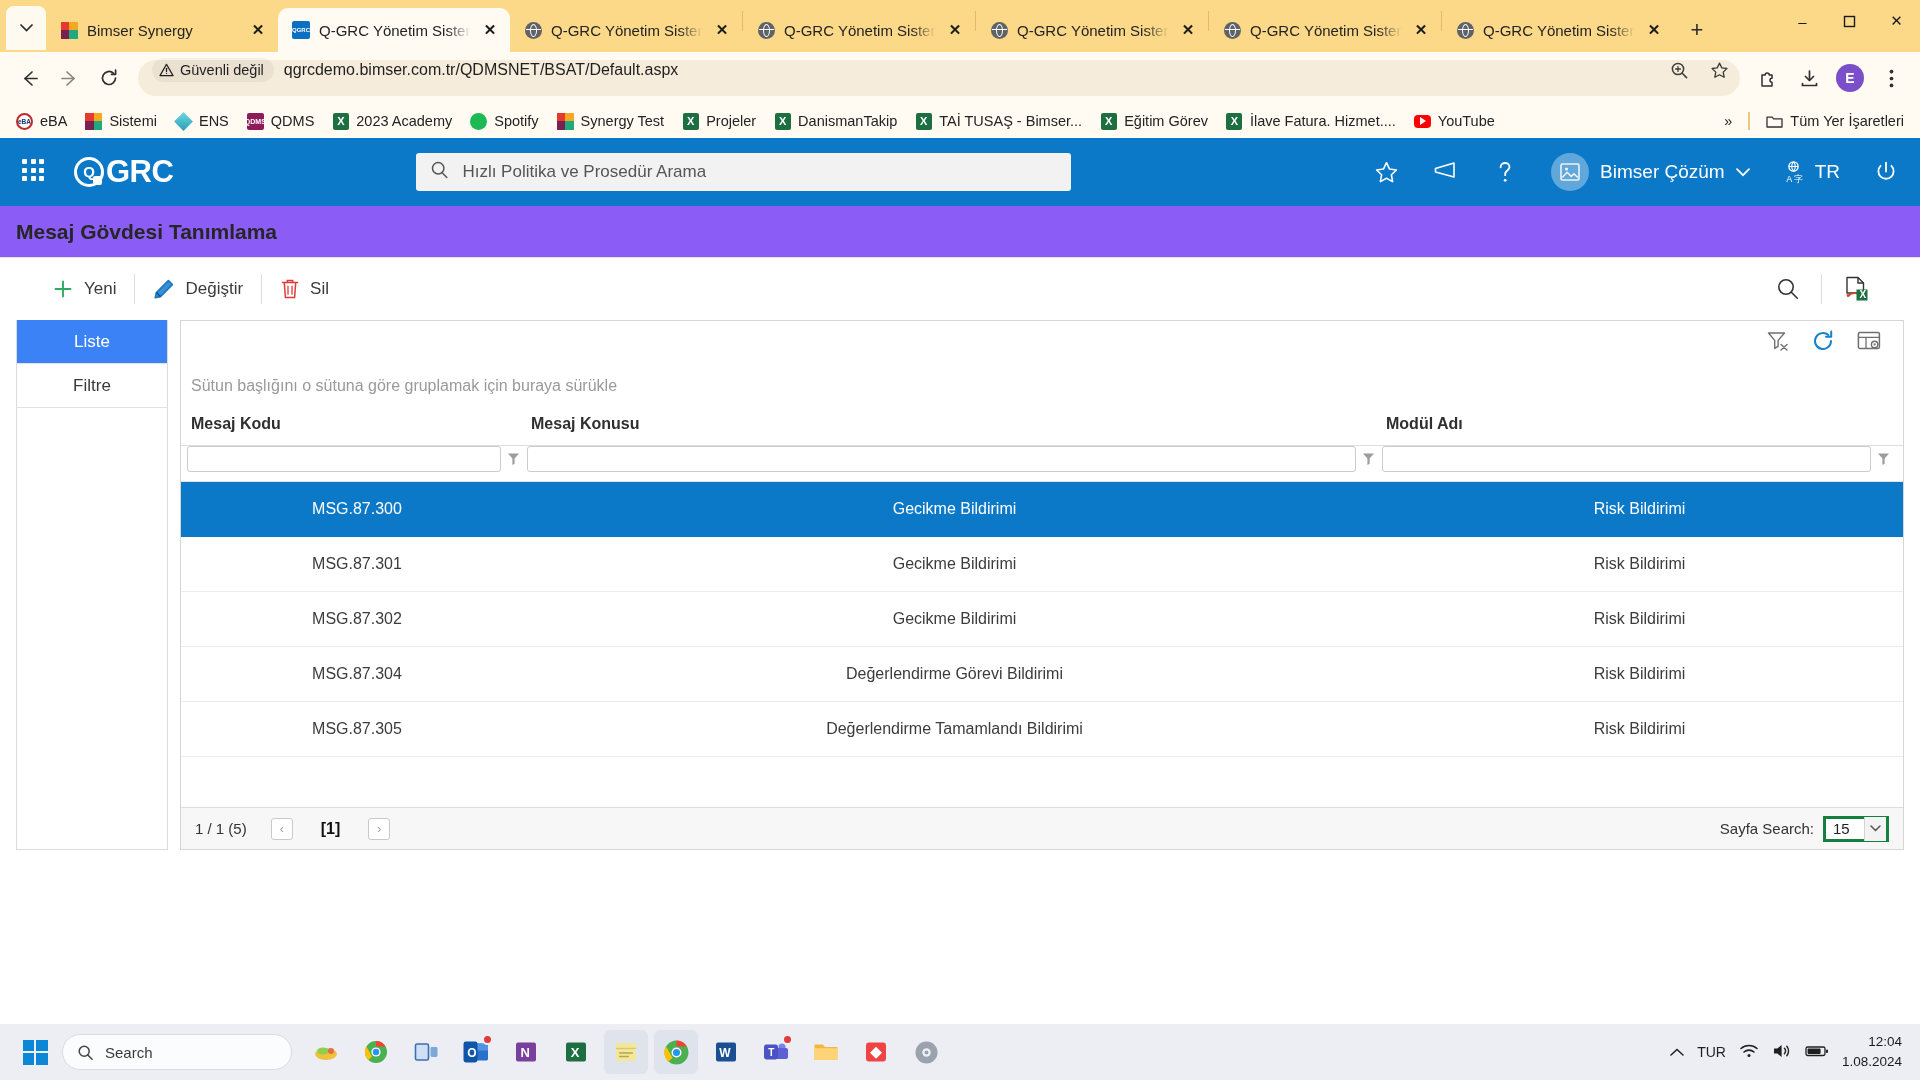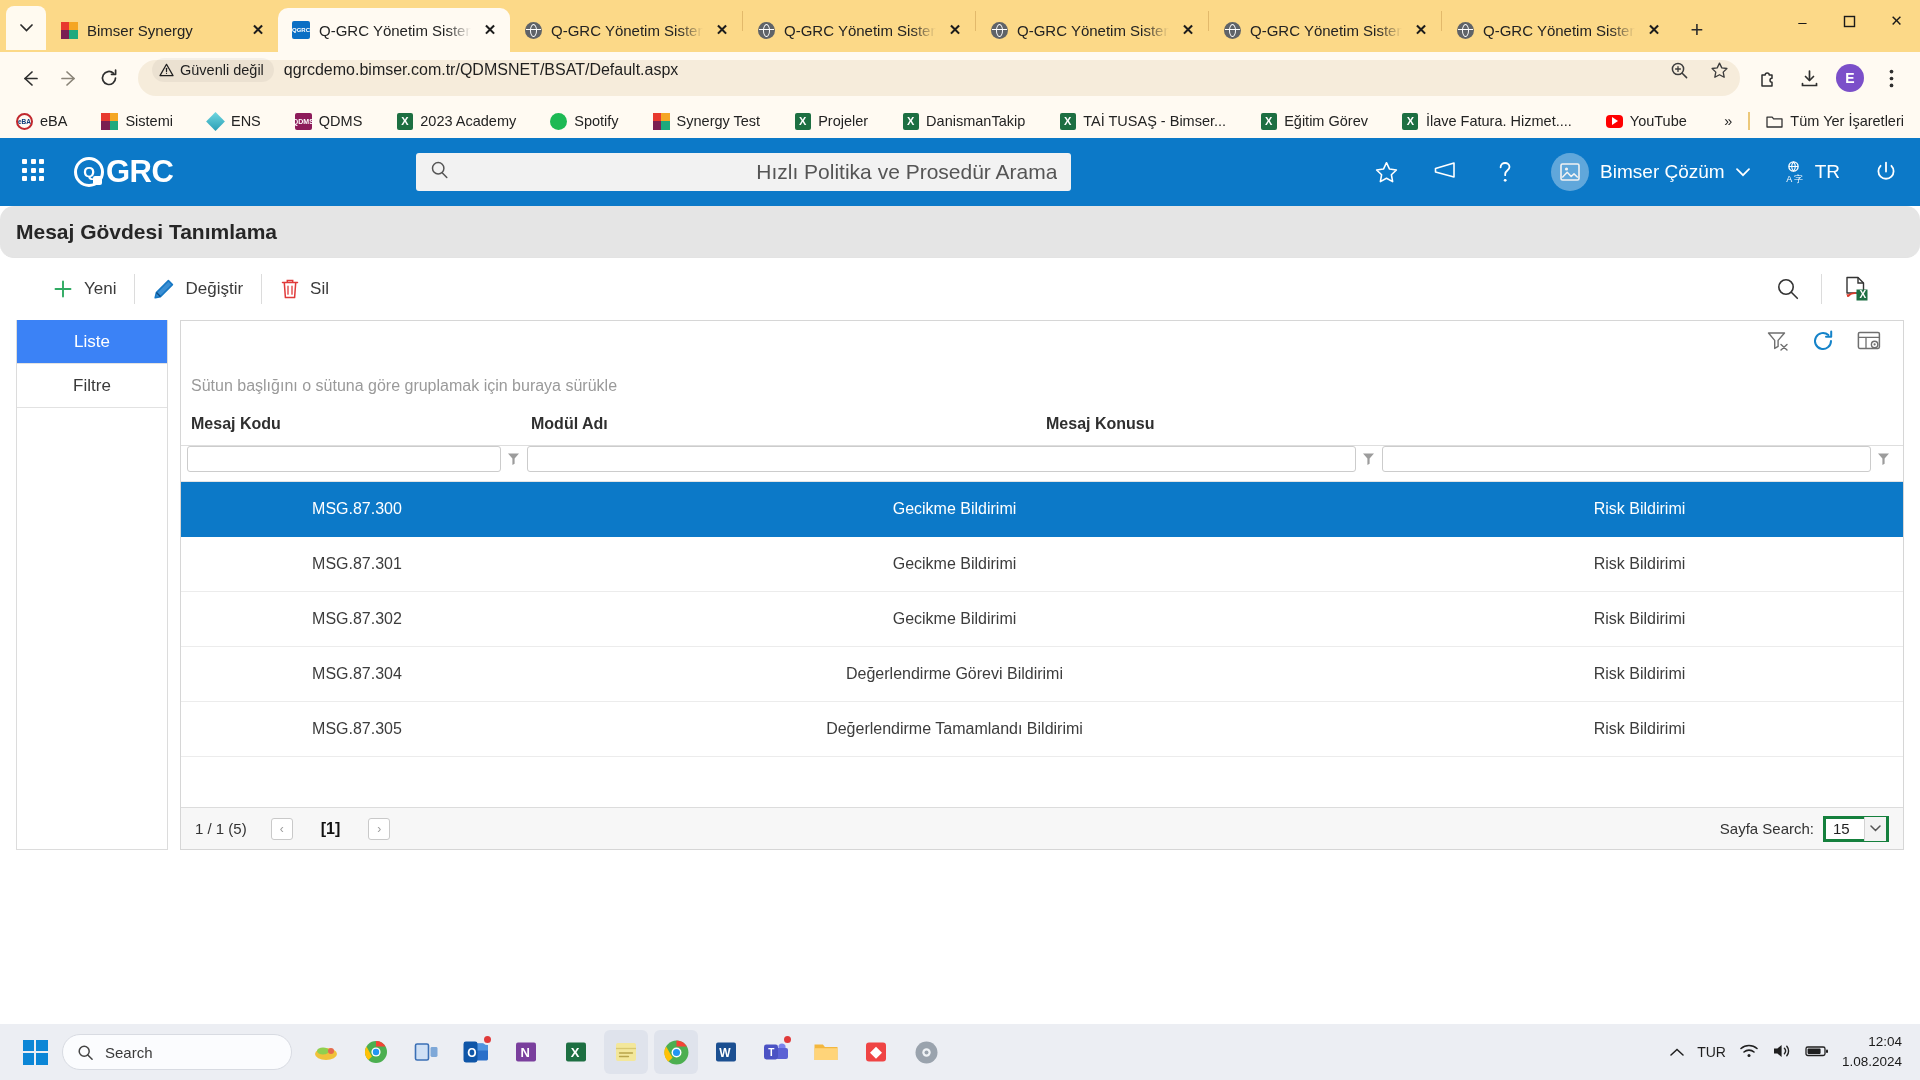--- a/index.html
+++ b/index.html
@@ -150,21 +150,21 @@
     margin: 0 6px;
     flex-shrink: 0;
   }
 
   .bookmarks {
     height: 34px;
     background: #fffaf2;
     display: flex;
     align-items: center;
     padding: 0 8px;
-    gap: 18px;
+    gap: 2px;
     font-size: 14.5px;
     color: #232323;
   }
   .bm {
     display: flex; align-items: center; gap: 7px;
     padding: 4px 8px;
     border-radius: 5px;
     white-space: nowrap;
     flex-shrink: 0;
   }
@@ -280,22 +280,22 @@
     height: 38px;
     background: #f2f2f2;
     border-radius: 3px;
     display: flex; align-items: center;
     padding: 0 14px;
     gap: 12px;
     margin-left: 235px;
   }
   .app-search input {
     border: 0; outline: 0; background: transparent;
-    font-size: 21px; color: #4a4a4a;
-    font-family: inherit; width: 100%; text-align: right;
+    font-size: 17px; color: #4a4a4a;
+    font-family: inherit; width: 100%;
   }
   .app-search input::placeholder { color: #555; }
   .hdr-right {
     margin-left: auto;
     display: flex; align-items: center;
     gap: 34px;
     color: #fff;
   }
   .hdr-ico { display: flex; align-items: center; justify-content: center; }
   .user-chip { display: flex; align-items: center; gap: 11px; }
@@ -305,22 +305,21 @@
     display: flex; align-items: center; justify-content: center;
   }
   .user-name { font-size: 19px; color: #fff; }
   .lang-chip { display: flex; align-items: center; gap: 7px; font-size: 19px; }
 
   .page-title-bar {
     height: 52px;
     display: flex; align-items: center;
     padding: 0 16px;
     border-bottom: 1px solid #e3e3e3;
-    background: #e5e5e5;
-    border-radius: 14px;
+    background: #8b5cf6;
   }
   .page-title { font-size: 21px; font-weight: 700; color: #262626; }
 
   .action-bar {
     height: 62px;
     display: flex; align-items: center;
     padding: 0 30px 0 34px;
     background: #fff;
   }
   .act-btn {
@@ -916,22 +915,22 @@
             <circle cx="17.6" cy="14.4" r="3.2" stroke="#6f6f6f" stroke-width="1.4" fill="#fff"></circle>
             <circle cx="17.6" cy="14.4" r="1.1" fill="#6f6f6f"></circle>
           </svg>
       </span>
     </div>
 
     <div class="grid-group-bar">Sütun başlığını o sütuna göre gruplamak için buraya sürükle</div>
 
     <div class="col-head-row">
       <div class="col-head" style="width:340px">Mesaj Kodu</div>
+      <div class="col-head" style="width:855px">Mesaj Konusu</div>
       <div class="col-head" style="flex:1">Modül Adı</div>
-      <div class="col-head" style="width:855px">Mesaj Konusu</div>
     </div>
 
     <div class="filter-row">
       <div class="filter-cell" style="width:340px">
         <input style="">
         <span class="funnel">
           <svg width="13" height="14" viewBox="0 0 13 14">
               <path d="M1 1.5h11L7.6 6.6v5.1L5.4 13V6.6z" fill="#9c9c9c"></path>
             </svg>
         </span>

